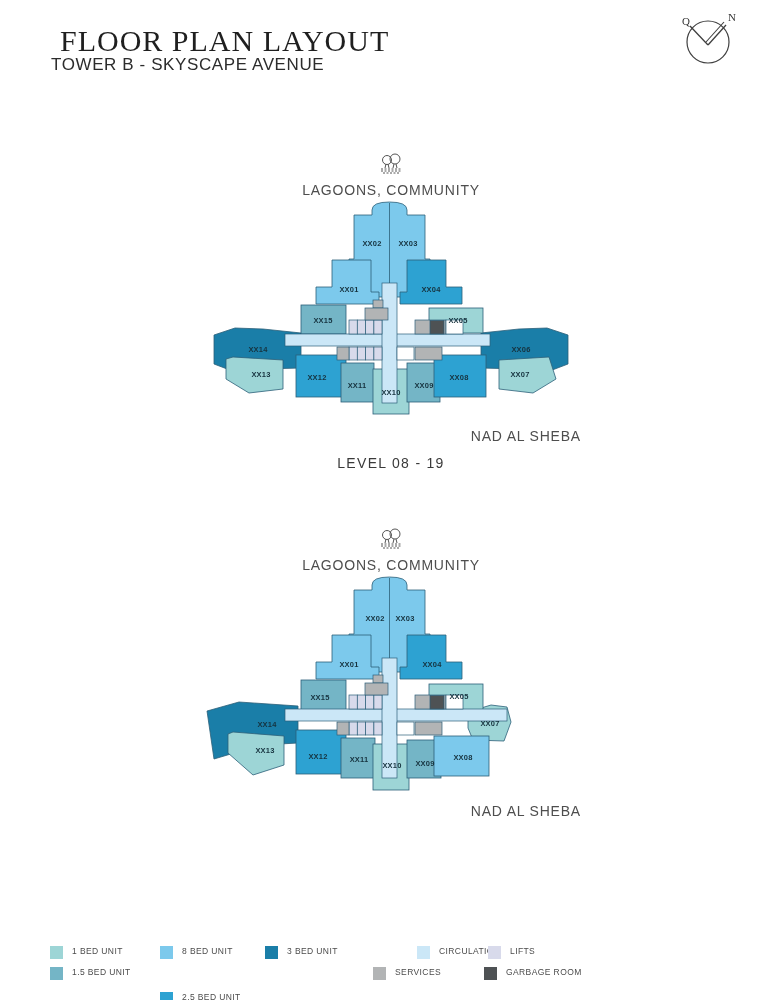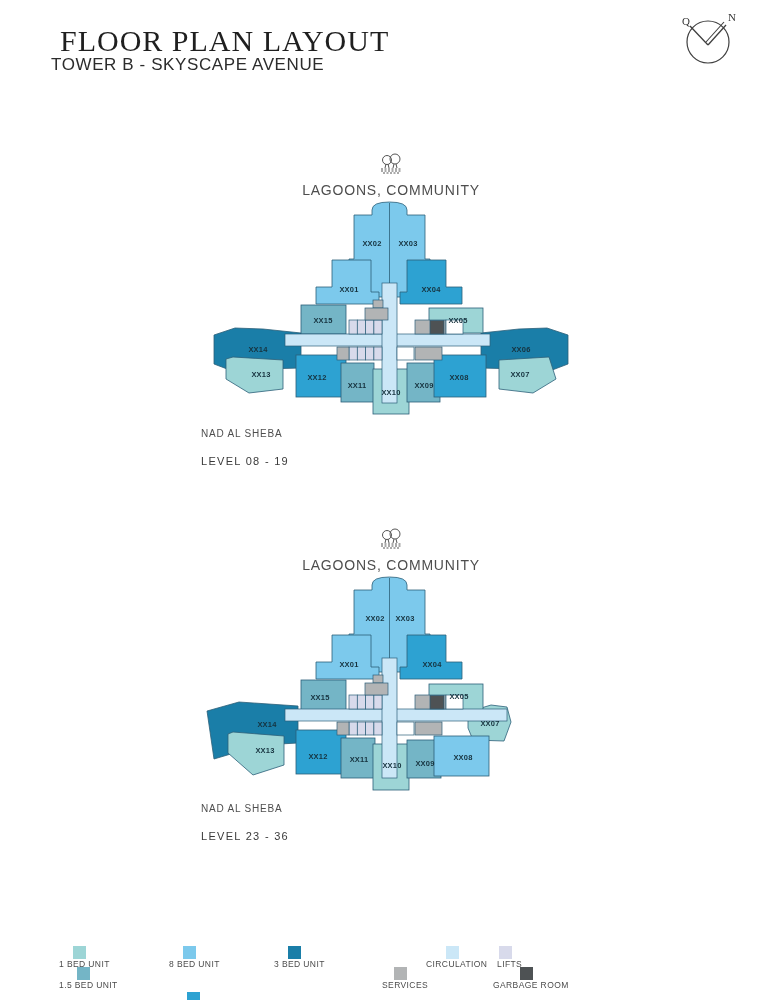--- a/index.html
+++ b/index.html
@@ -9,25 +9,25 @@
          font-weight:500;font-size:30px;letter-spacing:1px;color:#1f1f1f;}
   .subtitle{position:absolute;left:51px;top:55px;font-size:17px;letter-spacing:.6px;
             font-weight:500;color:#2c2c2c;}
   .compass{position:absolute;left:674px;top:8px;}
   .compass text{font-family:"Liberation Serif", serif;font-size:11px;fill:#333;}
   .plan{position:absolute;width:380px;height:332px;}
   .plan-top{position:absolute;left:0;top:0;width:380px;text-align:center;}
   .plan-top svg{display:inline-block;}
   .plan-top-label{margin-top:2px;font-size:14px;letter-spacing:.8px;color:#4e4e4e;}
   .plan-canvas{position:absolute;left:0;top:45px;}
-  .plan-caption{position:absolute;left:0;top:276px;width:380px;text-align:left;
-                font-size:10px;letter-spacing:.8px;color:#4e4e4e;}
-  .plan-level{position:absolute;left:0;top:303px;width:380px;text-align:left;
-              font-size:11px;letter-spacing:1.3px;color:#3a3a3a;}
-  .legend-item{position:absolute;display:flex;align-items:center;flex-direction:column;}
+  .plan-caption{position:absolute;left:0;top:276px;width:380px;text-align:right;
+                font-size:14px;letter-spacing:.8px;color:#4e4e4e;}
+  .plan-level{position:absolute;left:0;top:303px;width:380px;text-align:center;
+              font-size:14px;letter-spacing:1.3px;color:#3a3a3a;}
+  .legend-item{position:absolute;display:flex;align-items:flex-start;}
   .legend-swatch{width:13px;height:13px;display:inline-block;flex:0 0 auto;}
   .legend-label{margin-left:9px;font-size:8.5px;letter-spacing:.4px;color:#4b4b4b;white-space:nowrap;}
 </style>
 </head>
 <body>
 
 <div class="page">
 
   <h1 class="title">FLOOR PLAN LAYOUT</h1>
   <div class="subtitle">TOWER B - SKYSCAPE AVENUE</div>
@@ -157,21 +157,20 @@
         <text x="262" y="186" text-anchor="middle" dominant-baseline="middle" font-size="7.5" font-weight="600" letter-spacing="0.2" fill="#16323e" font-family="&quot;Liberation Sans&quot;, sans-serif">XX08</text>
         <text x="224" y="192" text-anchor="middle" dominant-baseline="middle" font-size="7.5" font-weight="600" letter-spacing="0.2" fill="#16323e" font-family="&quot;Liberation Sans&quot;, sans-serif">XX09</text>
         <text x="191" y="194" text-anchor="middle" dominant-baseline="middle" font-size="7.5" font-weight="600" letter-spacing="0.2" fill="#16323e" font-family="&quot;Liberation Sans&quot;, sans-serif">XX10</text>
         <text x="158" y="188" text-anchor="middle" dominant-baseline="middle" font-size="7.5" font-weight="600" letter-spacing="0.2" fill="#16323e" font-family="&quot;Liberation Sans&quot;, sans-serif">XX11</text>
         <text x="117" y="185" text-anchor="middle" dominant-baseline="middle" font-size="7.5" font-weight="600" letter-spacing="0.2" fill="#16323e" font-family="&quot;Liberation Sans&quot;, sans-serif">XX12</text>
         <text x="64" y="179" text-anchor="middle" dominant-baseline="middle" font-size="7.5" font-weight="600" letter-spacing="0.2" fill="#16323e" font-family="&quot;Liberation Sans&quot;, sans-serif">XX13</text>
         <text x="66" y="153" text-anchor="middle" dominant-baseline="middle" font-size="7.5" font-weight="600" letter-spacing="0.2" fill="#16323e" font-family="&quot;Liberation Sans&quot;, sans-serif">XX14</text>
         <text x="119" y="126" text-anchor="middle" dominant-baseline="middle" font-size="7.5" font-weight="600" letter-spacing="0.2" fill="#16323e" font-family="&quot;Liberation Sans&quot;, sans-serif">XX15</text>
       </svg>
     <div class="plan-caption">NAD AL SHEBA</div>
-    <div class="plan-level">LEVEL 23 - 36</div>
   </section>
 
   <div id="legend">
       <div class="legend-item" style="left: 50px; top: 946px;">
         <span class="legend-swatch" style="background: rgb(157, 213, 214);"></span>
         <span class="legend-label">1 BED UNIT</span>
       </div>
       <div class="legend-item" style="left: 160px; top: 946px;">
         <span class="legend-swatch" style="background: rgb(124, 201, 236);"></span>
         <span class="legend-label">8 BED UNIT</span>

